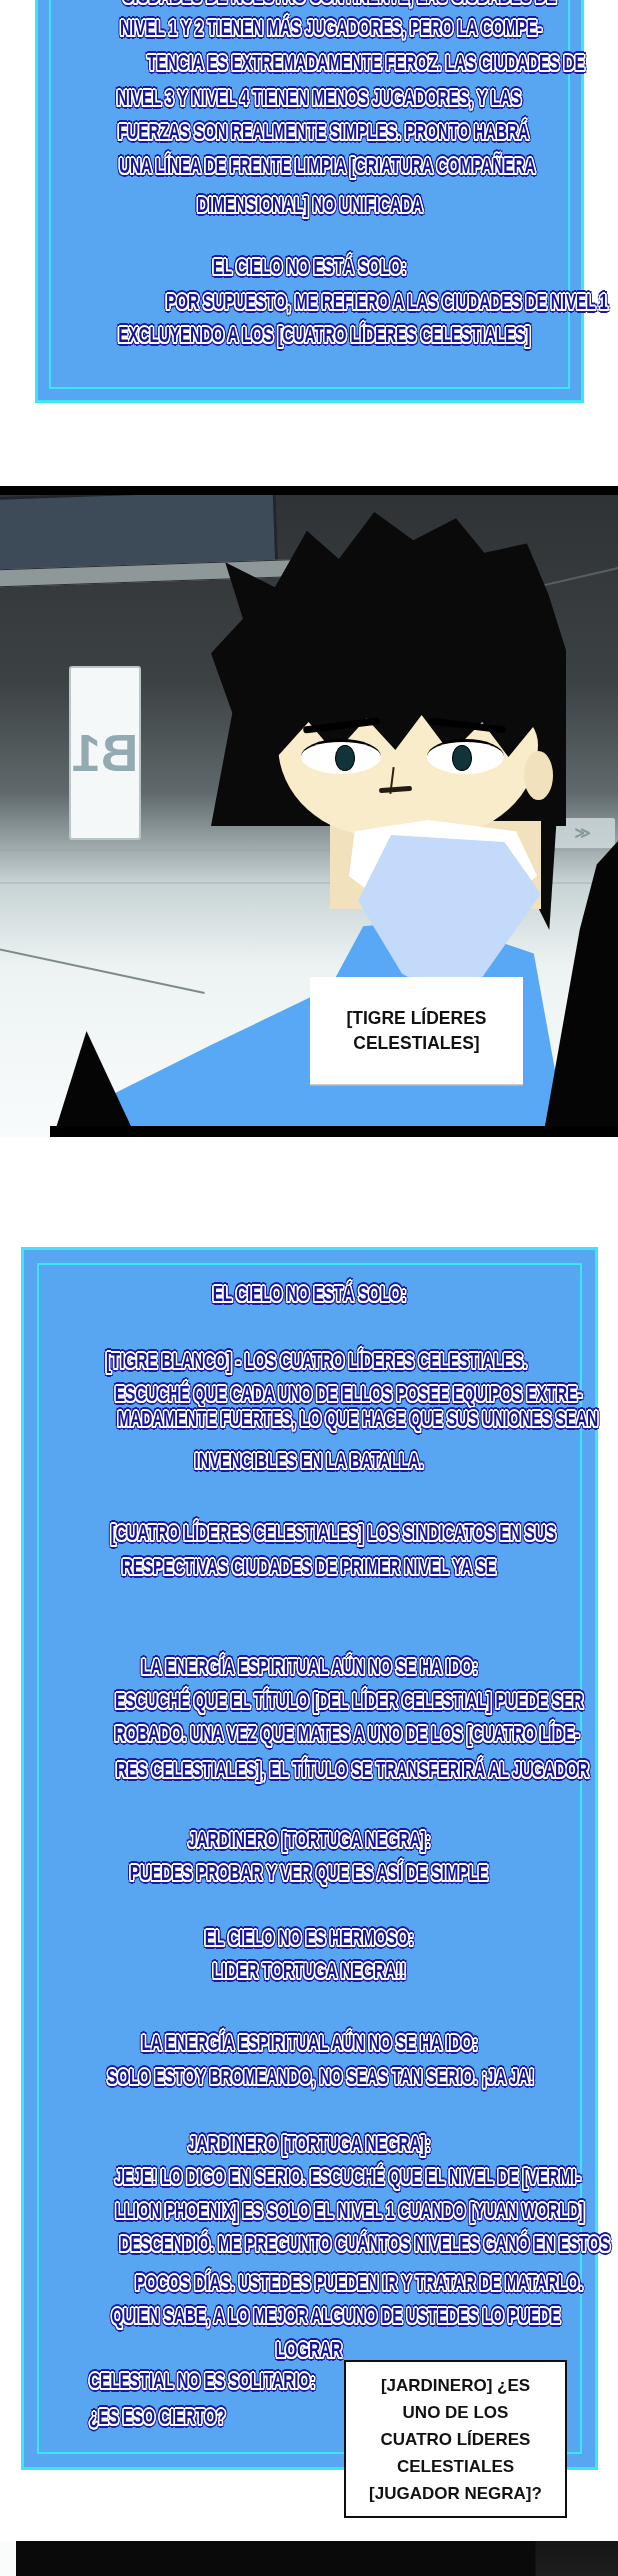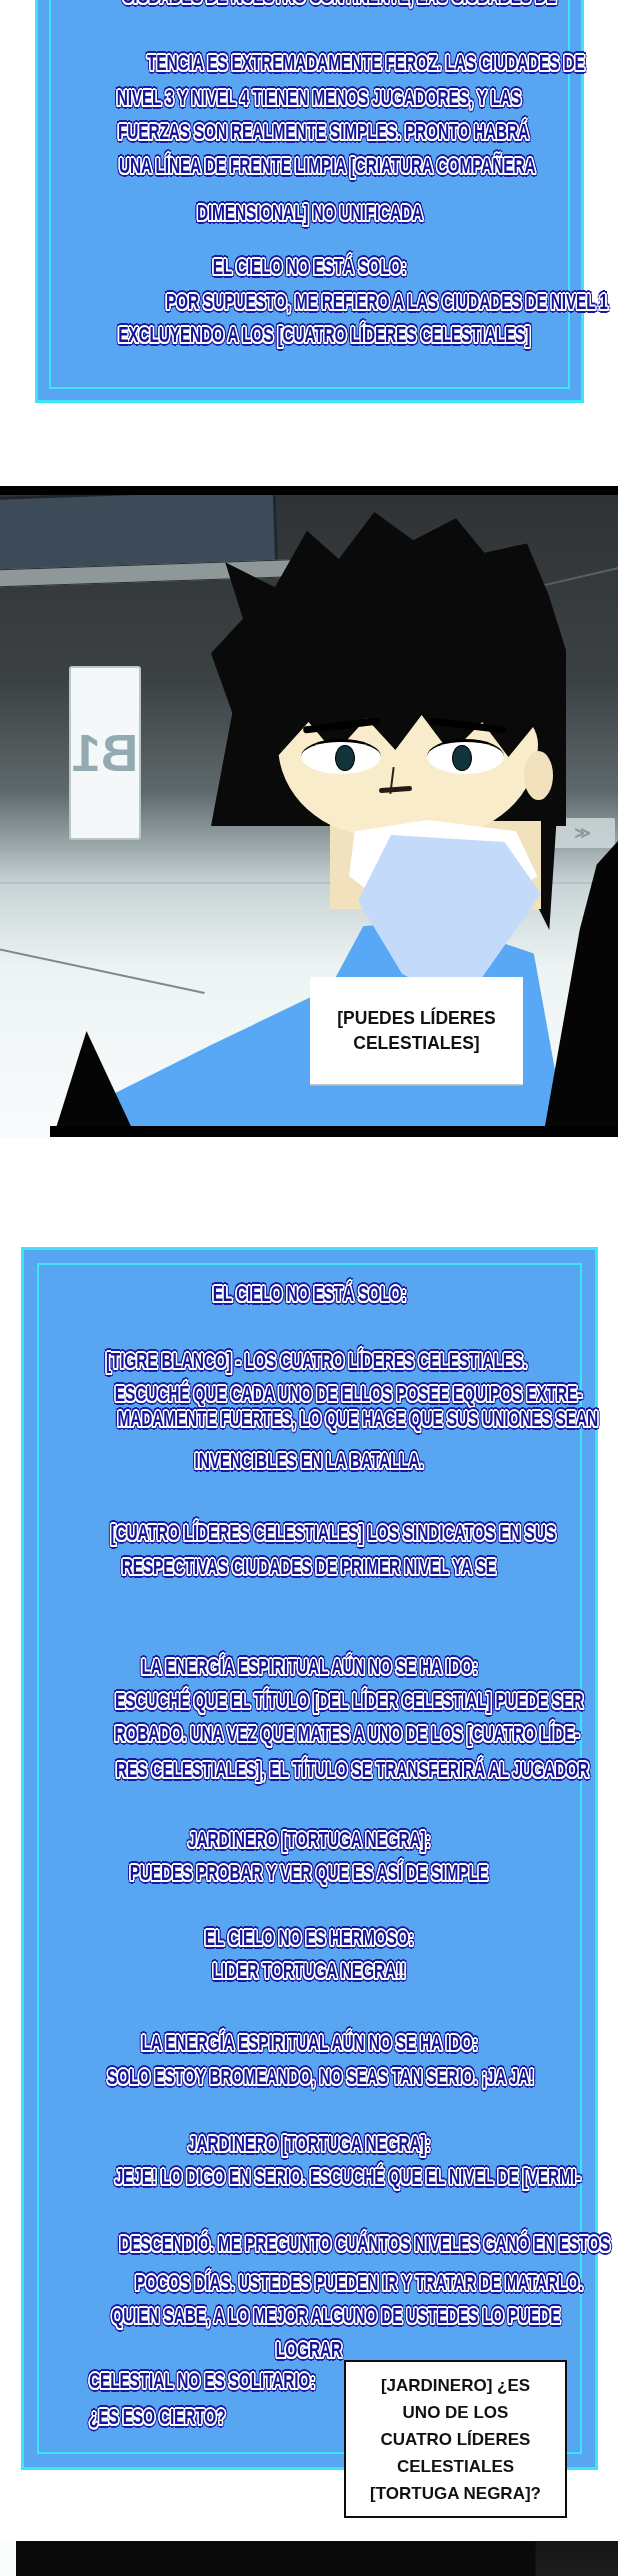--- a/index.html
+++ b/index.html
@@ -82,25 +82,26 @@
            clip-path:polygon(0% 0%,100% 0%,100% 38%,93% 30%,88% 52%,80% 28%,72% 60%,63% 26%,56% 74%,49% 96%,43% 60%,34% 84%,26% 48%,16% 70%,8% 40%,0% 58%);}
 </style>
 </head>
 <body>
 
 <div class="page">
 
   <div class="infobox" style="left:35px;top:-155px;width:549px;height:558px;">
     <div class="inner" style="left:10.8px;right:10.8px;top:10.8px;bottom:10.8px;"></div>
     <div class="tl" style="top:131px;"><span>CIUDADES DE NUESTRO CONTINENTE, LAS CIUDADES DE</span></div>
+    <div class="tl" style="top:163px;"><span>NIVEL 1 Y 2 TIENEN MÁS JUGADORES, PERO LA COMPE-</span></div>
     <div class="tl" style="top:198px;margin-left:24px;"><span>TENCIA ES EXTREMADAMENTE FEROZ. LAS CIUDADES DE</span></div>
     <div class="tl" style="top:233px;"><span>NIVEL 3 Y NIVEL 4 TIENEN MENOS JUGADORES, Y LAS</span></div>
     <div class="tl" style="top:267px;"><span>FUERZAS SON REALMENTE SIMPLES. PRONTO HABRÁ</span></div>
     <div class="tl" style="top:301px;"><span>UNA LÍNEA DE FRENTE LIMPIA [CRIATURA COMPAÑERA</span></div>
-    <div class="tl" style="top:348px;"><span>DIMENSIONAL] NO UNIFICADA</span></div>
+    <div class="tl" style="top:340px;"><span>DIMENSIONAL] NO UNIFICADA</span></div>
     <div class="tl" style="top:402px;"><span>EL CIELO NO ESTÁ SOLO:</span></div>
     <div class="tl" style="top:437px;margin-left:42px;"><span>POR SUPUESTO, ME REFIERO A LAS CIUDADES DE NIVEL 1</span></div>
     <div class="tl" style="top:470px;"><span>EXCLUYENDO A LOS [CUATRO LÍDERES CELESTIALES]</span></div>
   </div>
 
   <div class="panel1">
     <div class="p1-screen"></div>
     <div class="p1-screenbar"></div>
     <div class="p1-topbar"></div>
     <div class="p1-diag1"></div>
@@ -133,21 +134,21 @@
 
     <div class="p1-collar"></div>
     <div class="p1-shirt"></div>
     <div class="p1-bib"></div>
     <div class="p1-rightfig"></div>
     <div class="p1-leftwedge"></div>
     <div class="p1-botbar"></div>
   </div>
 
   <div class="bubble plain" style="left:310px;top:977px;width:213px;height:107px;font-size:17.5px;line-height:25px;">
-    <span>[PUEDES LÍDERES
+    <span>[TIGRE LÍDERES
 CELESTIALES]</span>
   </div>
 
   <div class="infobox" style="left:20.6px;top:1247px;width:577px;height:1223px;">
     <div class="inner" style="left:13px;right:13px;top:13px;bottom:13px;"></div>
     <div class="tl" style="top:27px;"><span>EL CIELO NO ESTÁ SOLO:</span></div>
     <div class="tl" style="top:94px;"><span>[TIGRE BLANCO] - LOS CUATRO LÍDERES CELESTIALES.</span></div>
     <div class="tl" style="top:127px;"><span>ESCUCHÉ QUE CADA UNO DE ELLOS POSEE EQUIPOS EXTRE-</span></div>
     <div class="tl" style="top:152px;"><span>MADAMENTE FUERTES, LO QUE HACE QUE SUS UNIONES SEAN</span></div>
     <div class="tl" style="top:194px;"><span>INVENCIBLES EN LA BATALLA.</span></div>
@@ -158,34 +159,35 @@
     <div class="tl" style="top:467px;"><span>ROBADO. UNA VEZ QUE MATES A UNO DE LOS [CUATRO LÍDE-</span></div>
     <div class="tl" style="top:503px;"><span>RES CELESTIALES], EL TÍTULO SE TRANSFERIRÁ AL JUGADOR</span></div>
     <div class="tl" style="top:573px;"><span>JARDINERO [TORTUGA NEGRA]:</span></div>
     <div class="tl" style="top:606px;"><span>PUEDES PROBAR Y VER QUE ES ASÍ DE SIMPLE</span></div>
     <div class="tl" style="top:671px;"><span>EL CIELO NO ES HERMOSO:</span></div>
     <div class="tl" style="top:704px;"><span>LIDER TORTUGA NEGRA!!</span></div>
     <div class="tl" style="top:776px;"><span>LA ENERGÍA ESPIRITUAL AÚN NO SE HA IDO:</span></div>
     <div class="tl" style="top:810px;"><span>SOLO ESTOY BROMEANDO, NO SEAS TAN SERIO. ¡JA JA!</span></div>
     <div class="tl" style="top:877px;"><span>JARDINERO [TORTUGA NEGRA]:</span></div>
     <div class="tl" style="top:910px;"><span>JEJE! LO DIGO EN SERIO. ESCUCHÉ QUE EL NIVEL DE [VERMI-</span></div>
+    <div class="tl" style="top:944px;"><span>LLION PHOENIX] ES SOLO EL NIVEL 1 CUANDO [YUAN WORLD]</span></div>
     <div class="tl" style="top:977px;"><span>DESCENDIÓ. ME PREGUNTO CUÁNTOS NIVELES GANÓ EN ESTOS</span></div>
     <div class="tl" style="top:1016px;padding-left:24px;"><span>POCOS DÍAS. USTEDES PUEDEN IR Y TRATAR DE MATARLO.</span></div>
     <div class="tl" style="top:1049px;"><span>QUIEN SABE, A LO MEJOR ALGUNO DE USTEDES LO PUEDE</span></div>
     <div class="tl" style="top:1083px;"><span>LOGRAR</span></div>
     <div class="tl left" style="top:1114px;"><span>CELESTIAL NO ES SOLITARIO:</span></div>
     <div class="tl left" style="top:1150px;"><span>¿ES ESO CIERTO?</span></div>
   </div>
 
   <div class="bubble framed" style="left:344px;top:2360px;width:223px;height:158px;font-size:17px;line-height:27px;">
     <span>[JARDINERO] ¿ES
 UNO DE LOS
 CUATRO LÍDERES
 CELESTIALES
-[TORTUGA NEGRA]?</span>
+[JUGADOR NEGRA]?</span>
   </div>
 
   <div class="panel2">
     <div class="p2-grad"></div>
     <div class="p2-topleft"></div>
 
     <div class="p2-hair"></div>
 
   </div>
 

